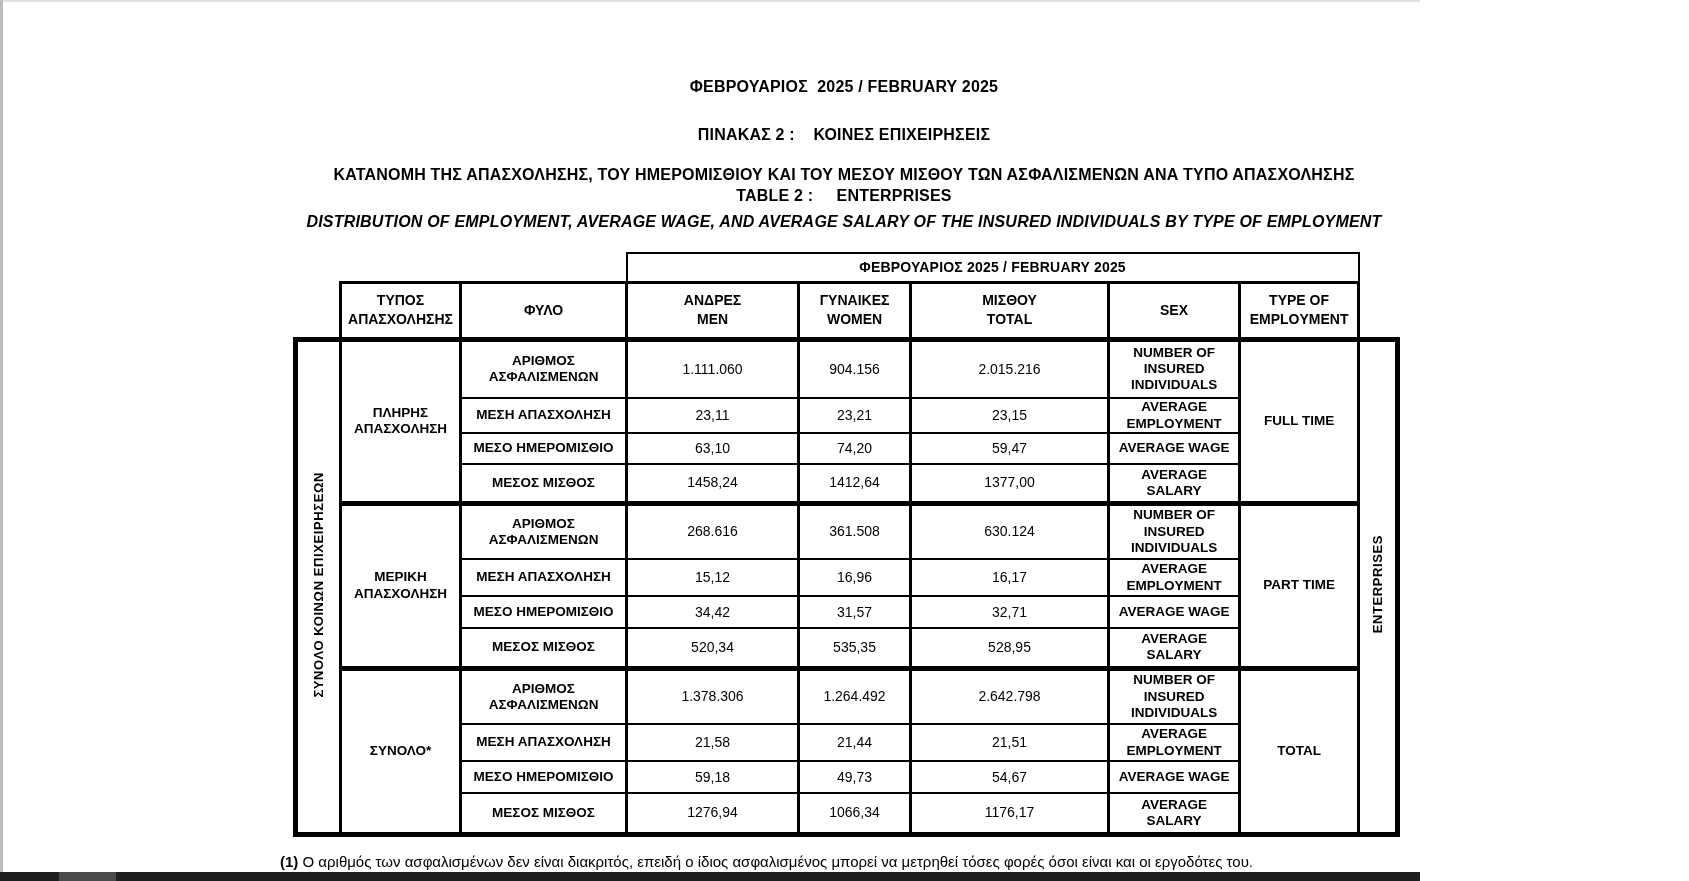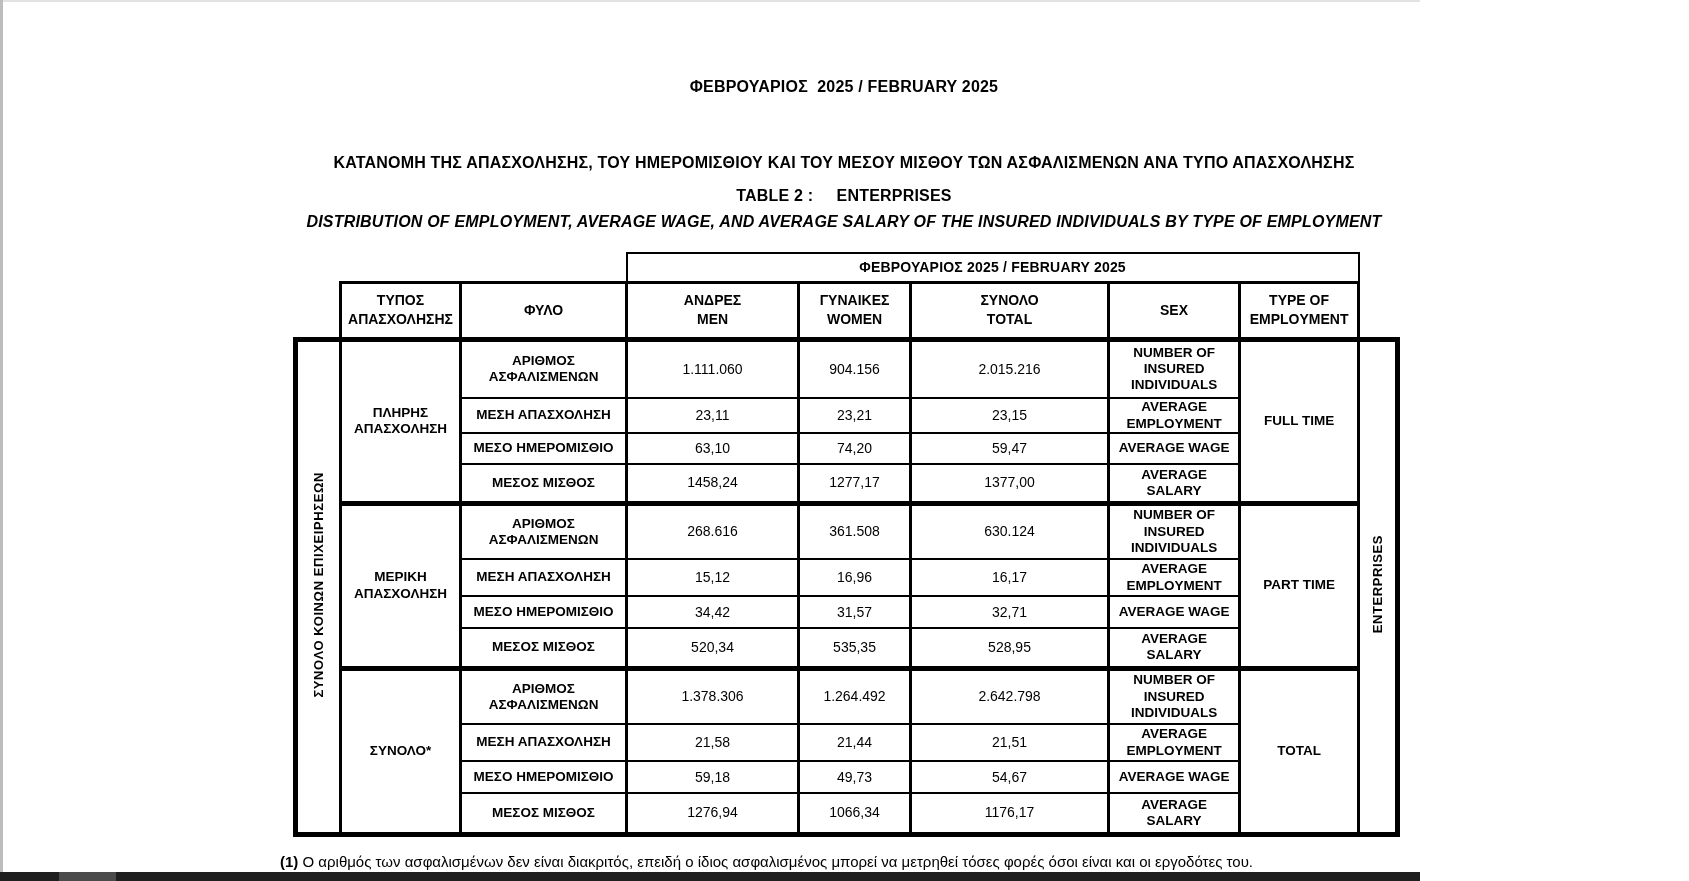--- a/index.html
+++ b/index.html
@@ -23,21 +23,21 @@
   .titles {
     position: absolute; left: 293px; top: 0; width: 1102px; height: 250px;
   }
   .title-line {
     position: absolute; left: 0; width: 100%;
     text-align: center; font-weight: bold; font-size: 16px;
     white-space: pre; letter-spacing: 0.2px;
   }
   .t1 { top: 78px; }
   .t2 { top: 126px; }
-  .t3 { top: 154px; }
+  .t3 { top: 166px; }
   .t4 { top: 187px; }
   .t5 { top: 213px; font-style: italic; }
 
   .table-wrap { position: absolute; left: 293px; top: 252px; }
   table.grid { border-collapse: collapse; table-layout: fixed; width: 1102px; }
   table.grid td {
     padding: 0 2px; text-align: center; vertical-align: middle;
     white-space: pre-line; overflow: hidden;
   }
   .nb { border: none; }
@@ -87,20 +87,21 @@
 </style>
 </head>
 <body>
 
 <div class="screen">
   <div class="page-top-border"></div>
   <div class="page-left-border"></div>
 
   <div class="titles">
     <div class="title-line t1">ΦΕΒΡΟΥΑΡΙΟΣ  2025 / FEBRUARY 2025</div>
+    <div class="title-line t2">ΠΙΝΑΚΑΣ 2 :    ΚΟΙΝΕΣ ΕΠΙΧΕΙΡΗΣΕΙΣ</div>
     <div class="title-line t3">ΚΑΤΑΝΟΜΗ ΤΗΣ ΑΠΑΣΧΟΛΗΣΗΣ, ΤΟΥ ΗΜΕΡΟΜΙΣΘΙΟΥ ΚΑΙ ΤΟΥ ΜΕΣΟΥ ΜΙΣΘΟΥ ΤΩΝ ΑΣΦΑΛΙΣΜΕΝΩΝ ΑΝΑ ΤΥΠΟ ΑΠΑΣΧΟΛΗΣΗΣ</div>
     <div class="title-line t4">TABLE 2 :     ENTERPRISES</div>
     <div class="title-line t5">DISTRIBUTION OF EMPLOYMENT, AVERAGE WAGE, AND AVERAGE SALARY OF THE INSURED INDIVIDUALS BY TYPE OF EMPLOYMENT</div>
   </div>
 
   <div class="table-wrap">
     <table class="grid">
       <colgroup>
         <col style="width:45px">
           <col style="width:120px">
@@ -120,21 +121,21 @@
       </tr>
       <tr style="height:57px">
         <td class="nb"></td>
         <td class="hdr">ΤΥΠΟΣ
 ΑΠΑΣΧΟΛΗΣΗΣ</td>
         <td class="hdr">ΦΥΛΟ</td>
         <td class="hdr">ΑΝΔΡΕΣ
 MEN</td>
         <td class="hdr">ΓΥΝΑΙΚΕΣ
 WOMEN</td>
-        <td class="hdr">ΣΥΝΟΛΟ
+        <td class="hdr">ΜΙΣΘΟΥ
 TOTAL</td>
         <td class="hdr">SEX</td>
         <td class="hdr">TYPE OF
 EMPLOYMENT</td>
         <td class="nb"></td>
       </tr>
 
       <tr style="height:59px">
         <td class="strip stripL" rowspan="12"><span class="vtext">ΣΥΝΟΛΟ ΚΟΙΝΩΝ ΕΠΙΧΕΙΡΗΣΕΩΝ</span></td>
         <td class="cell b bt" rowspan="4">ΠΛΗΡΗΣ
@@ -161,21 +162,21 @@
       <tr style="height:31px">
         <td class="cell b">ΜΕΣΟ ΗΜΕΡΟΜΙΣΘΙΟ</td>
         <td class="cell v">63,10</td>
         <td class="cell v">74,20</td>
         <td class="cell v">59,47</td>
         <td class="cell b">AVERAGE WAGE</td>
       </tr>
       <tr style="height:39px">
         <td class="cell b">ΜΕΣΟΣ ΜΙΣΘΟΣ</td>
         <td class="cell v">1458,24</td>
-        <td class="cell v">1277,17</td>
+        <td class="cell v">1412,64</td>
         <td class="cell v">1377,00</td>
         <td class="cell b">AVERAGE SALARY</td>
       </tr>
 
       <tr style="height:56px">
         <td class="cell b bt" rowspan="4">ΜΕΡΙΚΗ
 ΑΠΑΣΧΟΛΗΣΗ</td>
         <td class="cell b bt">ΑΡΙΘΜΟΣ
 ΑΣΦΑΛΙΣΜΕΝΩΝ</td>
         <td class="cell v bt">268.616</td>

